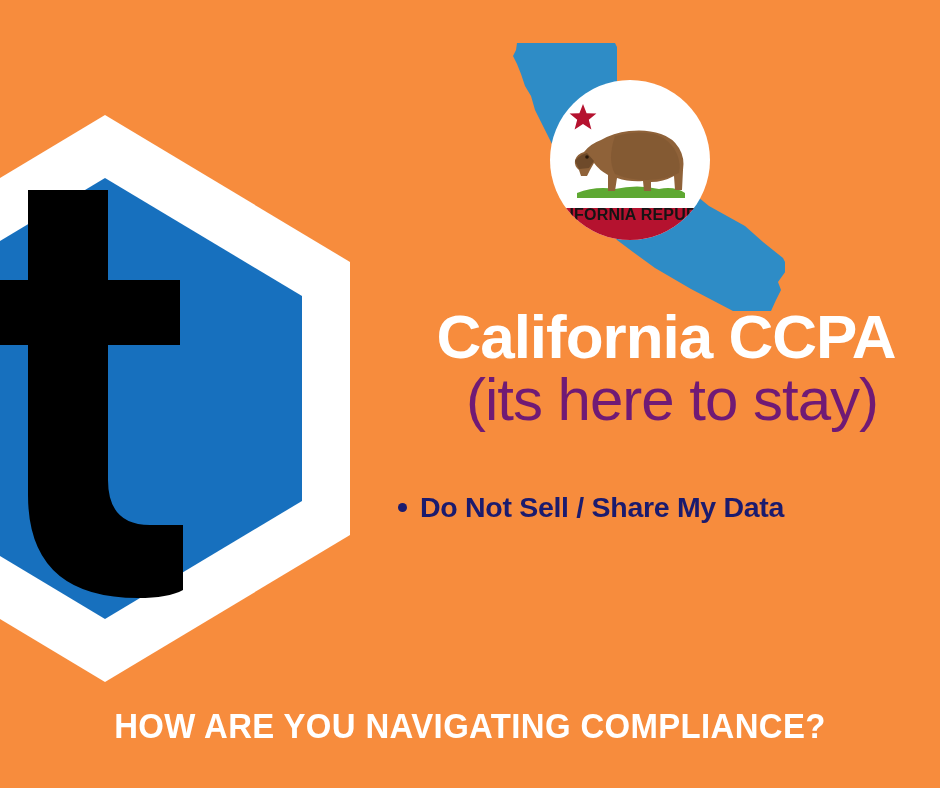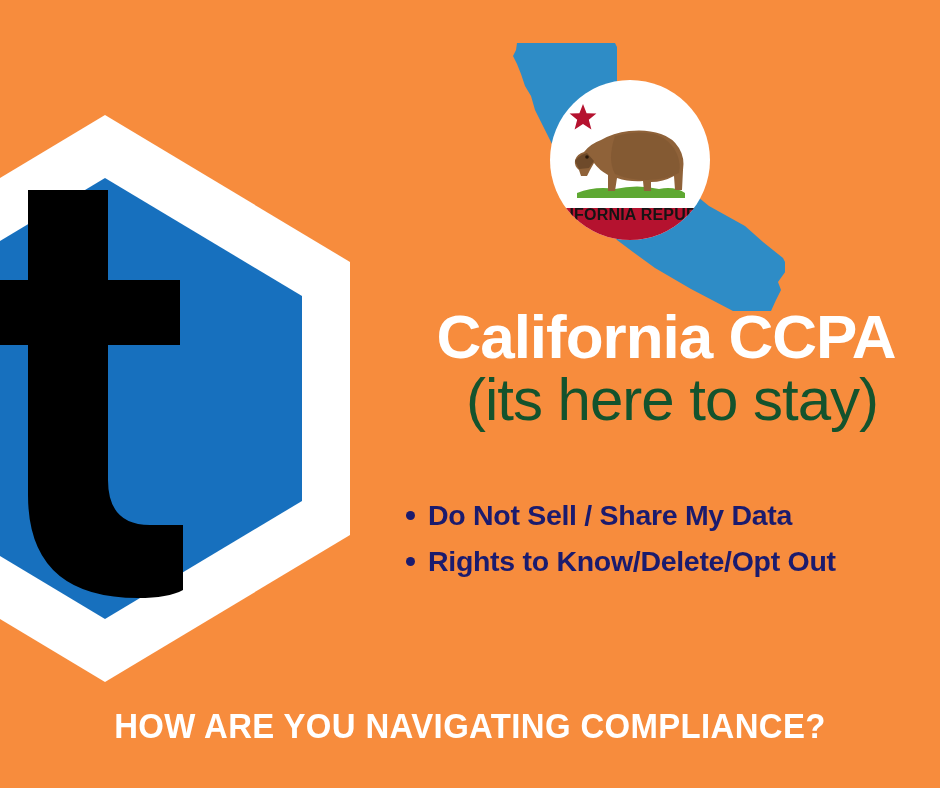--- a/index.html
+++ b/index.html
@@ -46,35 +46,35 @@
   }
   #title-main {
     color: #FFFFFF;
     font-size: 62px;
     font-weight: 700;
     line-height: 1.02;
     letter-spacing: -1px;
     white-space: nowrap;
   }
   #title-sub {
-    color: #14532d;
+    color: #701a75;
     font-size: 60px;
     font-weight: 400;
     line-height: 1.08;
     letter-spacing: -1px;
     white-space: nowrap;
     margin-left: 12px;
   }
 
   
   #bullets {
     position: absolute;
     left: 388px;
     top: 484px;
-    margin: 8px;
+    margin: 0;
     padding: 0 0 0 32px;
     list-style: none;
   }
   #bullets li {
     position: relative;
     color: #1B1B6E;
     font-size: 28.5px;
     font-weight: 700;
     line-height: 1.62;
     letter-spacing: -0.3px;
@@ -242,18 +242,17 @@
     </svg>
   </div>
 
   <div id="headline">
     <div id="title-main">California CCPA</div>
     <div id="title-sub">(its here to stay)</div>
   </div>
 
   <ul id="bullets">
     <li>Do Not Sell / Share My Data</li>
-    <li>Rights to Know/Delete/Opt Out</li>
   </ul>
 
   <div id="footer-cta">HOW ARE YOU NAVIGATING COMPLIANCE?</div>
 
 </div>
 
 </body></html>

